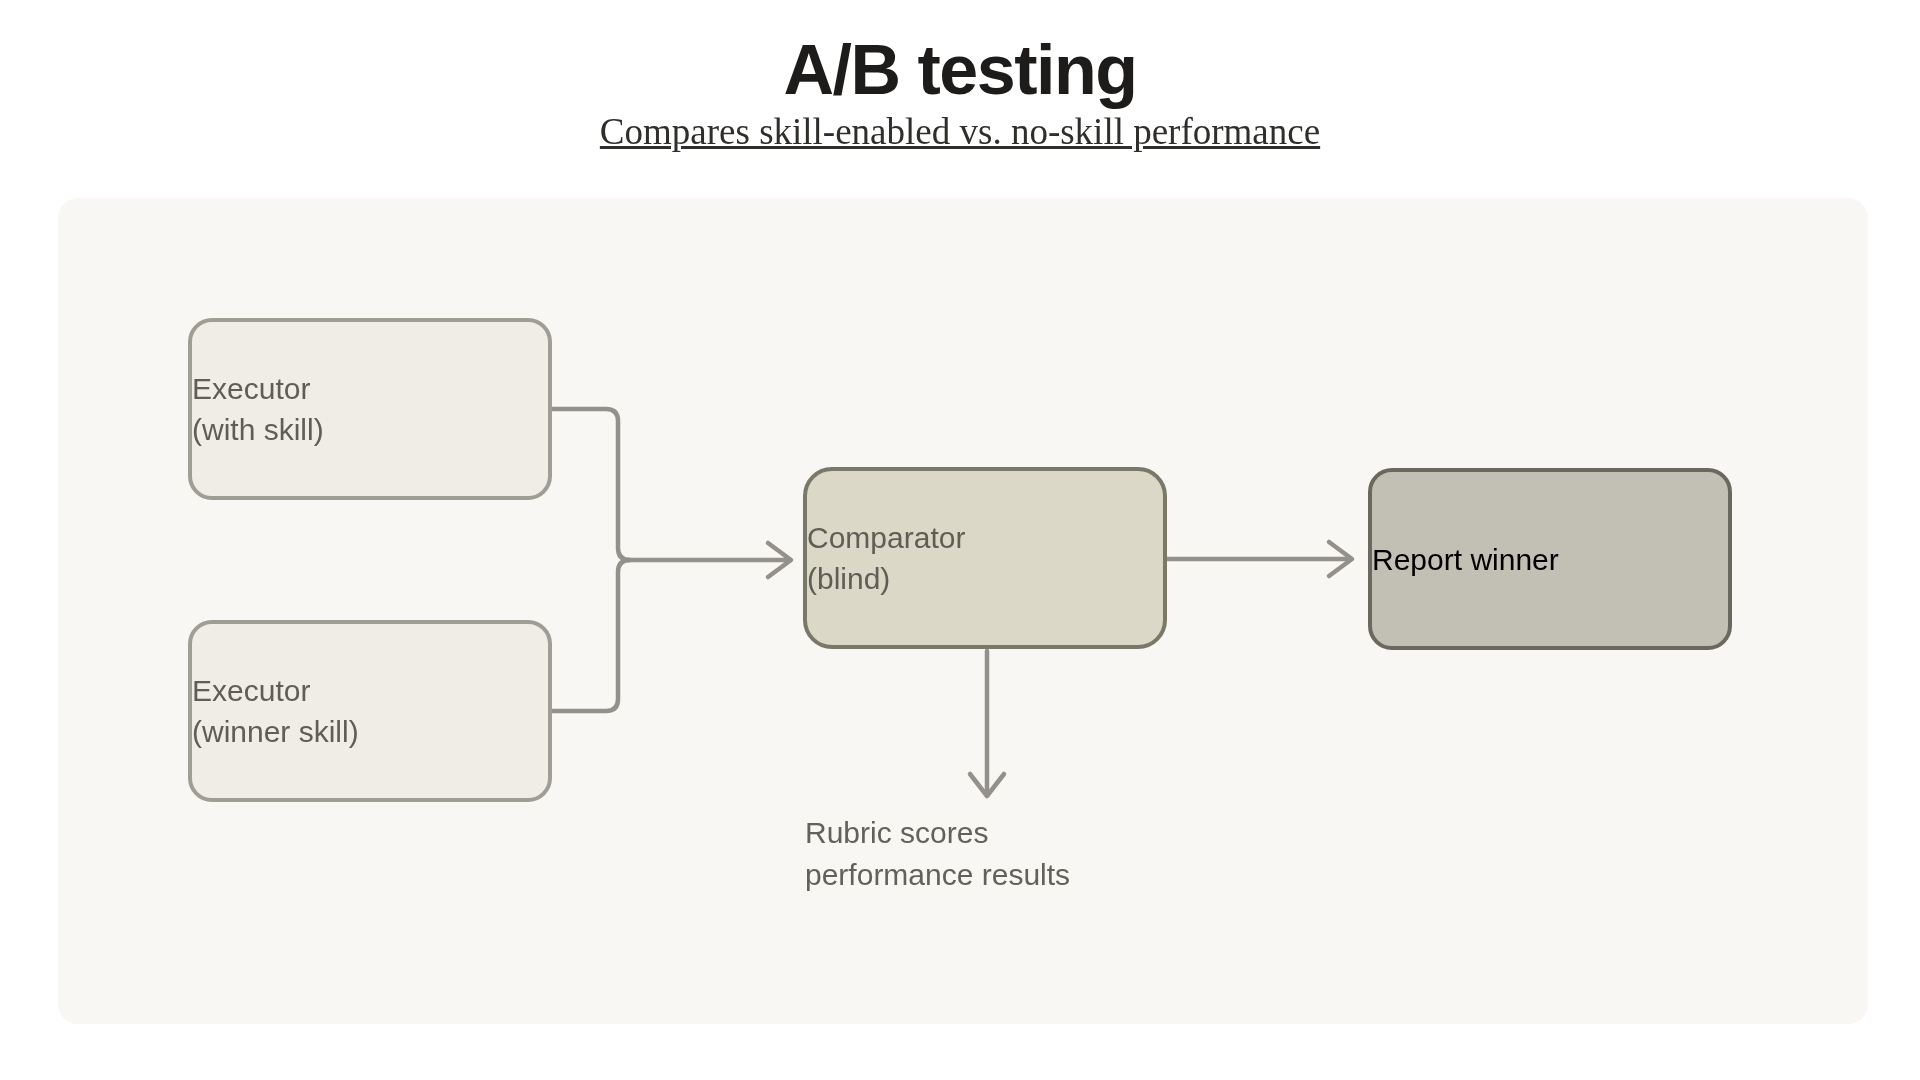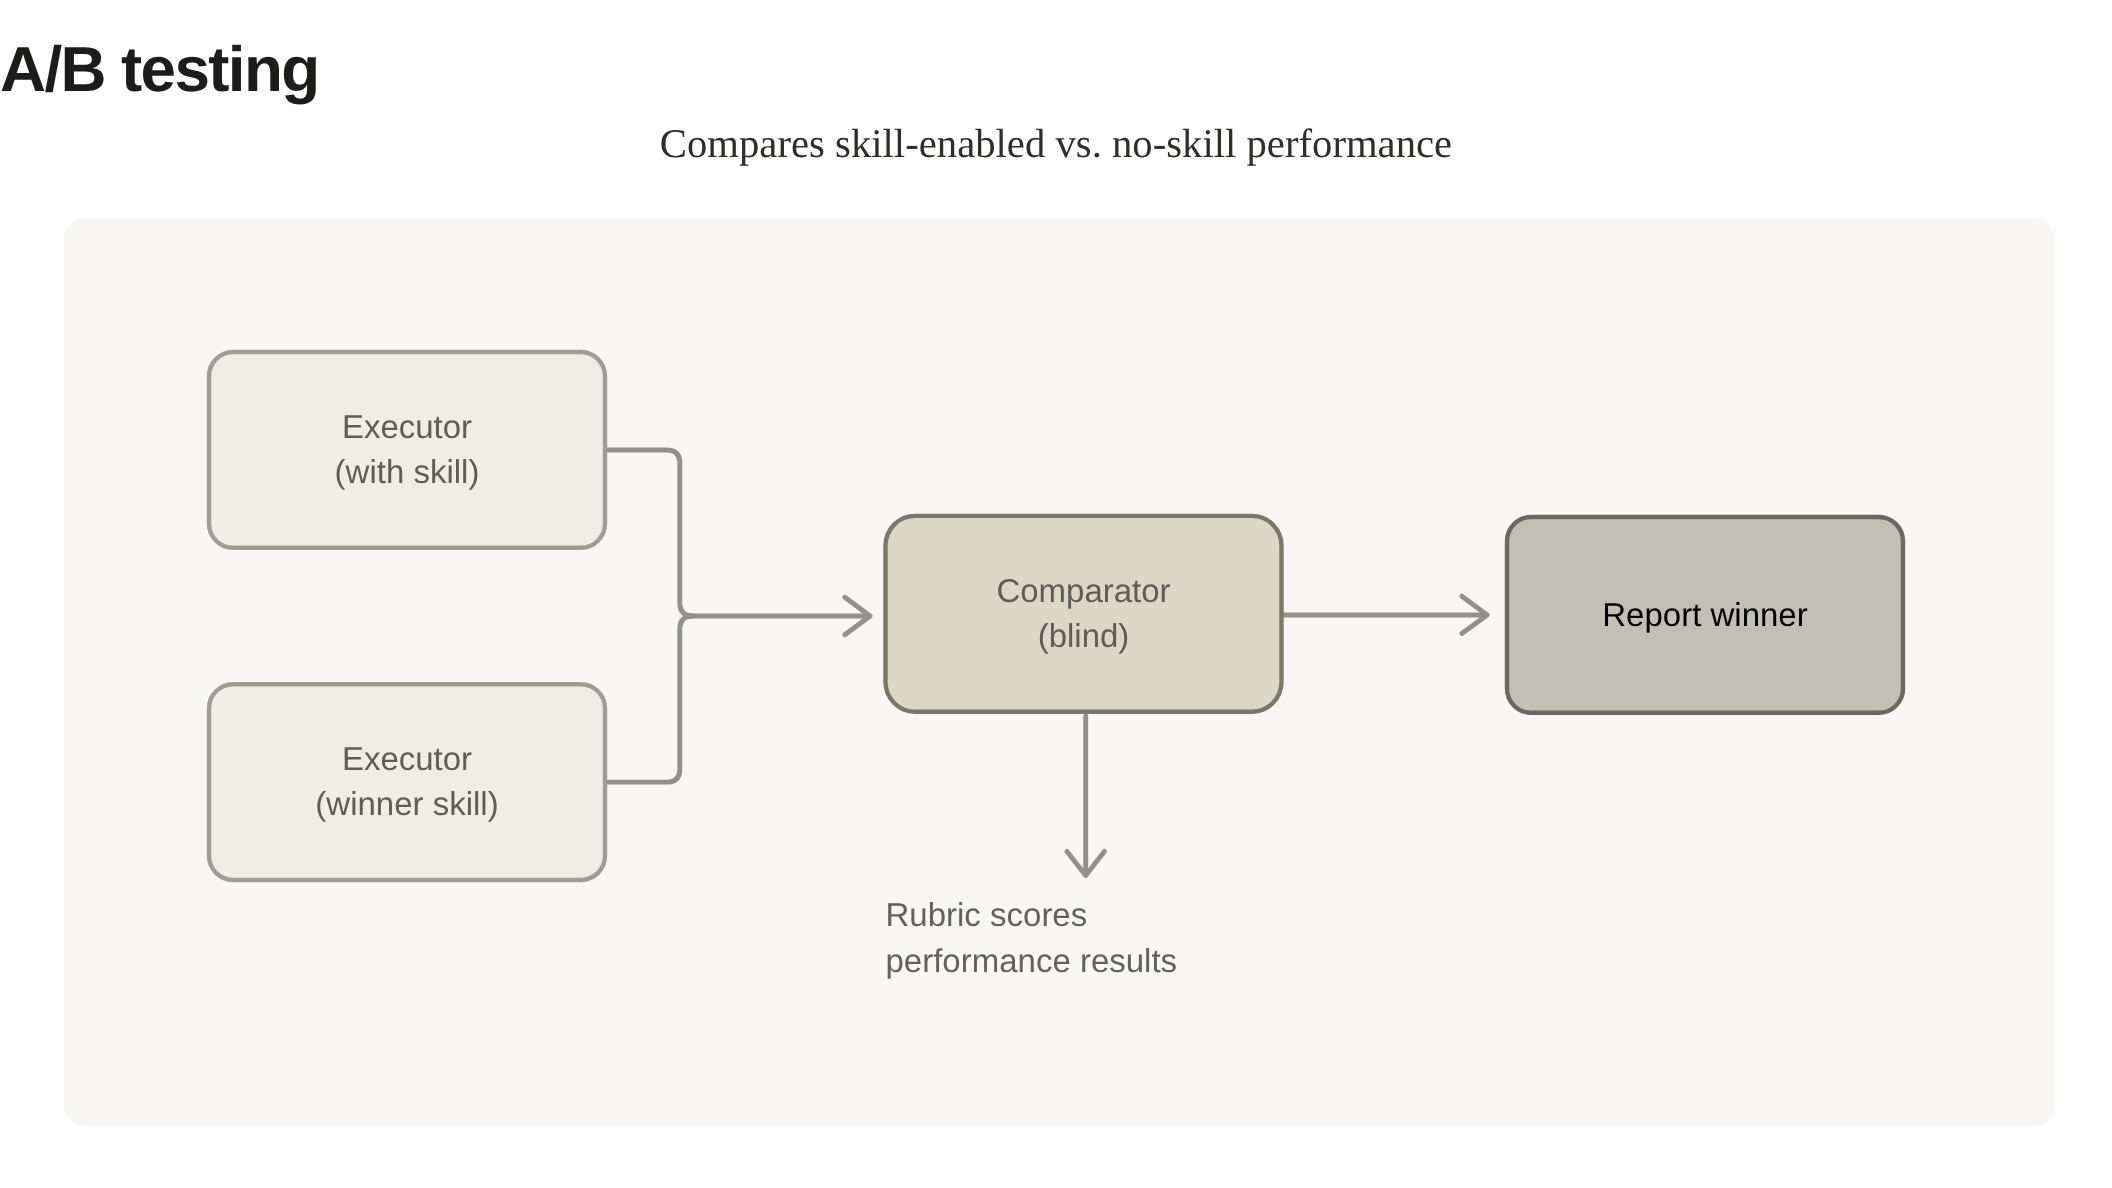--- a/index.html
+++ b/index.html
@@ -19,49 +19,51 @@
   html,body{width:1920px;height:1080px;}
   body{
     background:#ffffff;
     font-family:"Liberation Sans", sans-serif;
     position:relative;
     overflow:hidden;
   }
   .page-title{
     position:absolute;
     left:0; right:0; top:30px;
-    font-size:58px;
+    text-align:center;
+    font-size:70px;
     font-weight:700;
     letter-spacing:-1.5px;
     color:var(--title-text);
   }
   .page-subtitle{
     position:absolute;
     left:0; right:0; top:110px;
     text-align:center;
     font-family:"Liberation Serif", serif;
     font-size:37px;
     font-weight:400;
     color:var(--subtitle-text);
+    text-decoration:underline;
   }
   .panel{
     position:absolute;
     left:58px; top:198px;
     width:1810px; height:826px;
     background:var(--panel-bg);
     border-radius:20px;
   }
   .node{
     position:absolute;
     width:364px; height:182px;
     border-radius:24px;
     border:4px solid;
     display:flex;
     flex-direction:column;
-    align-items:center;
+    align-items:flex-start;
     justify-content:center;
     text-align:center;
     font-size:30px;
     line-height:41px;
     color:var(--node-text);
   }
   .node-executor-with  {left:188px; top:318px; background:var(--executor-fill); border-color:var(--executor-border);}
   .node-executor-without{left:188px; top:620px; background:var(--executor-fill); border-color:var(--executor-border);}
   .node-comparator     {left:803px; top:467px; background:var(--comparator-fill); border-color:var(--comparator-border);border-radius:29px;}
   .node-report         {left:1368px; top:468px; background:var(--report-fill); border-color:var(--report-border); color:#000000;}

